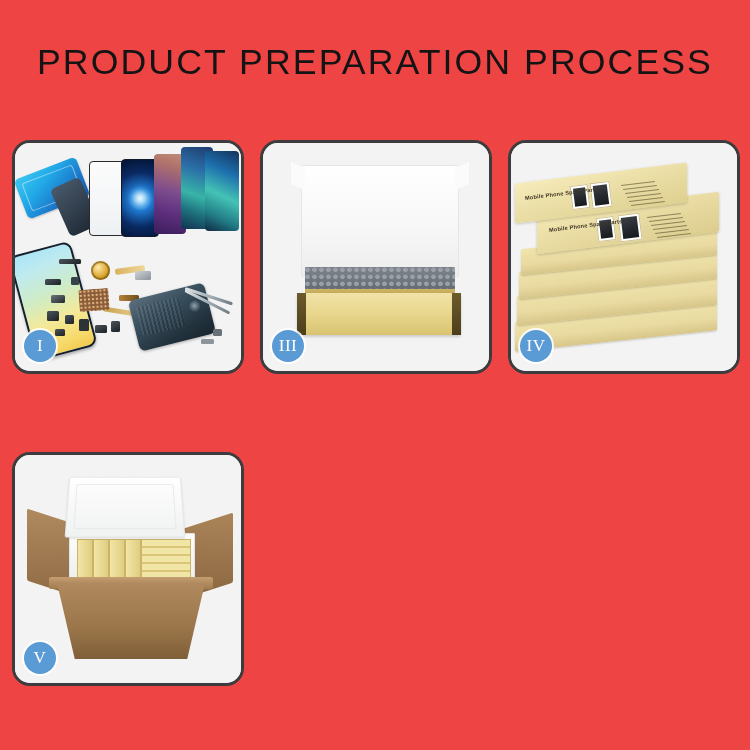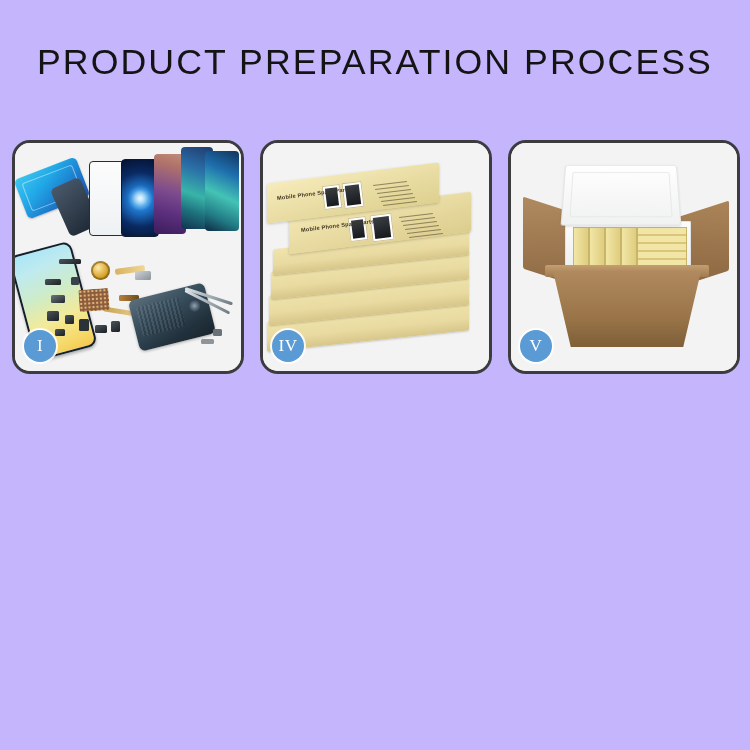--- a/index.html
+++ b/index.html
@@ -11,21 +11,21 @@
     width: 750px;
     height: 750px;
     overflow: hidden;
     font-family: "Liberation Sans", sans-serif;
     -webkit-font-smoothing: antialiased;
   }
   #page {
     position: relative;
     width: 750px;
     height: 750px;
-    background: #c4b5fd;
+    background: #ef4444;
   }
 
   
   #header {
     position: absolute;
     left: 0; top: 0;
     width: 750px;
     text-align: center;
   }
   #title {
@@ -582,20 +582,29 @@
         <div class="chip c12"></div>
         <div class="teardown"></div>
         <div class="tweezers"></div>
         <div class="chip c13"></div>
         <div class="chip c14"></div>
       </div>
       <div class="badge">I</div>
     </div>
 
 
+    <div class="panel p3">
+      <div class="stage">
+        <div class="lid"></div>
+        <div class="foam"></div>
+        <div class="boxinner"></div>
+        <div class="boxbody"></div>
+      </div>
+      <div class="badge">III</div>
+    </div>
 
     <div class="panel p4">
       <div class="stage">
         <div class="stack">
           <div class="bx b6"></div>
           <div class="bx b5"></div>
           <div class="bx b4"></div>
           <div class="bx b3"></div>
           <div class="lidbox top2"></div>
           <div class="lidbox top1"></div>

